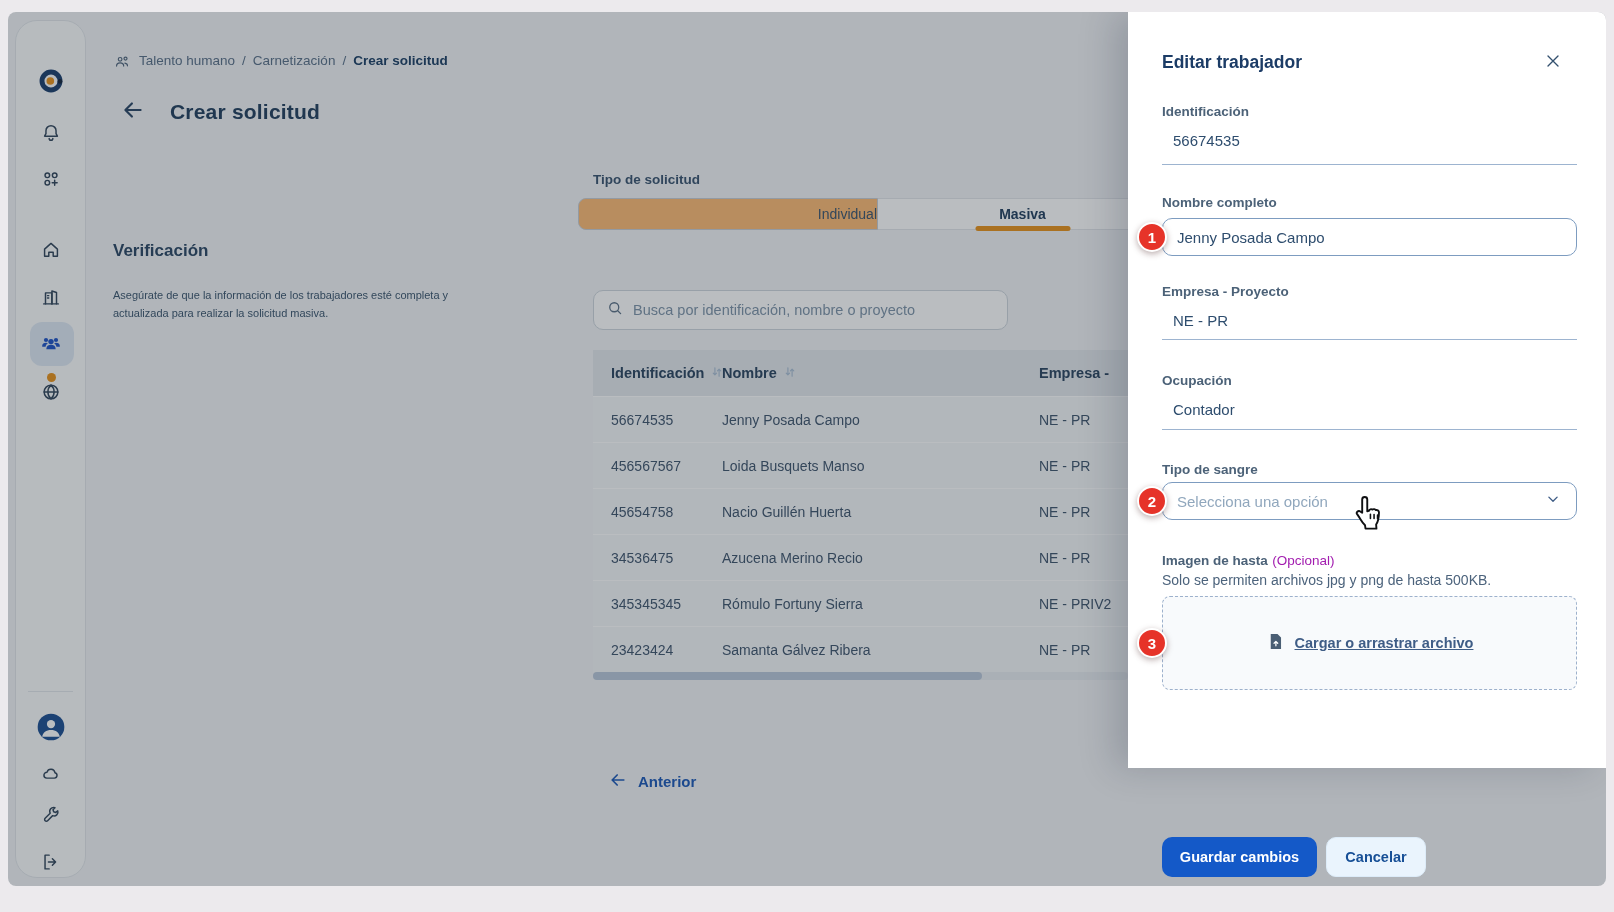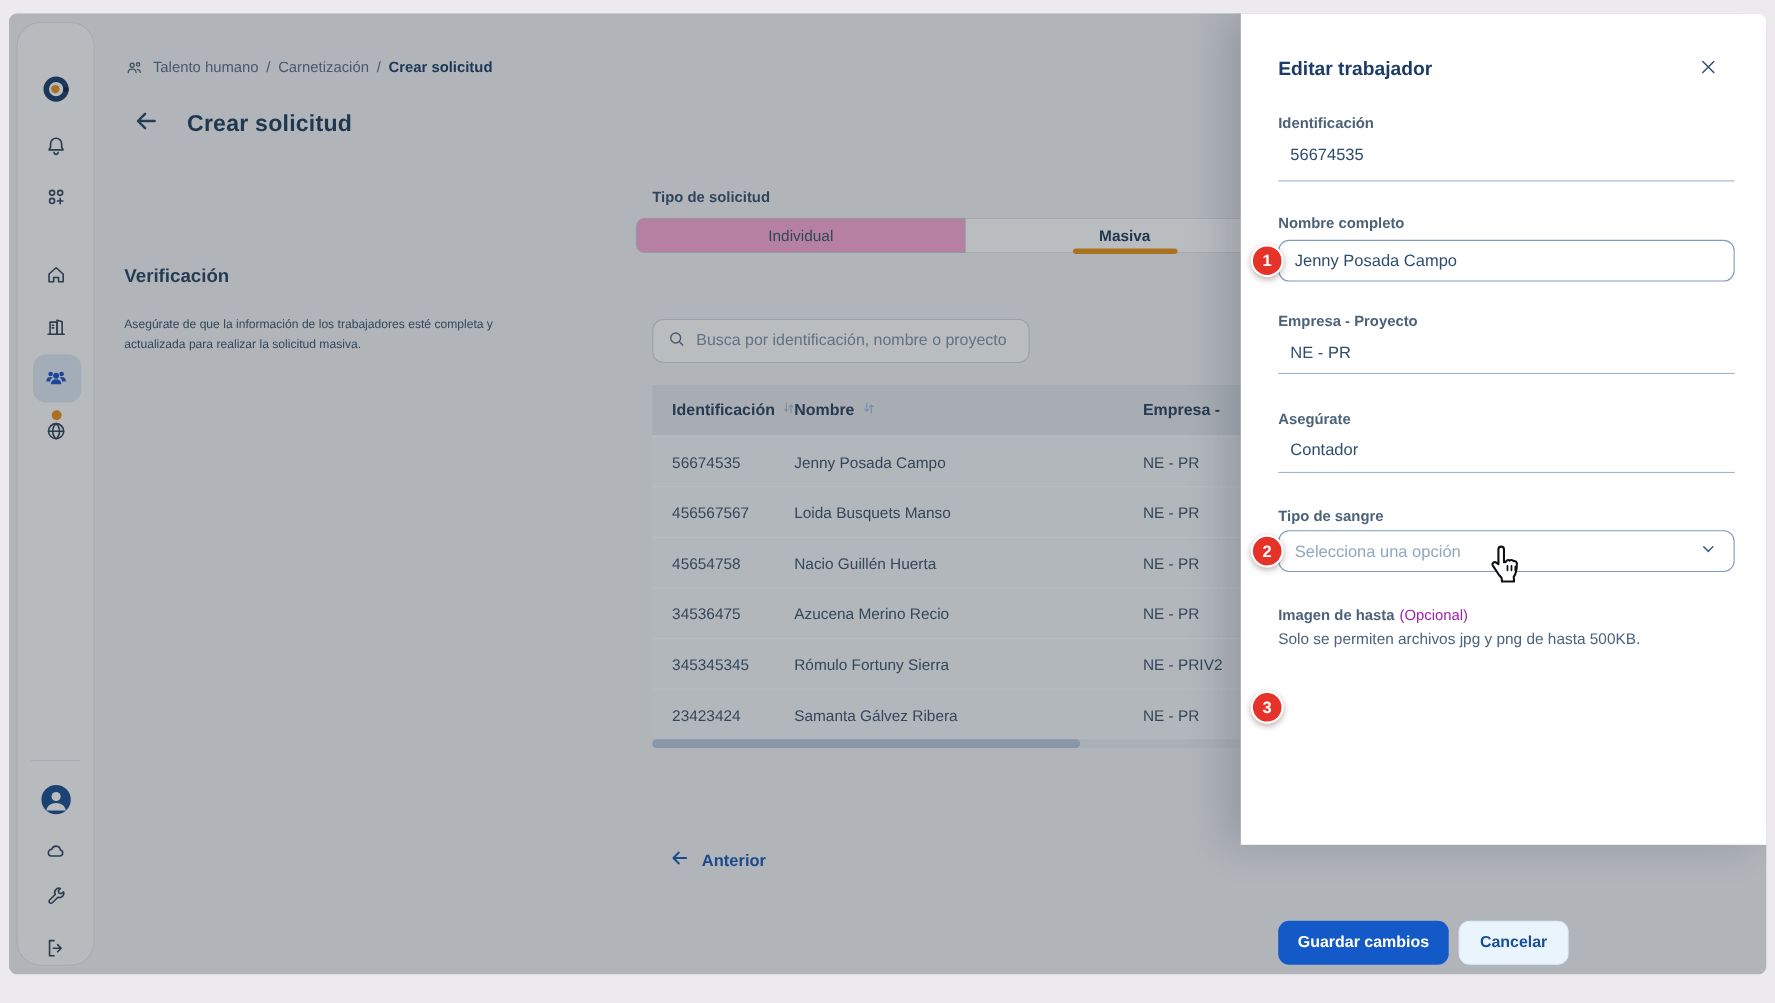--- a/index.html
+++ b/index.html
@@ -30,27 +30,27 @@
   .title-row { position:absolute; left:112px; top:85px; display:flex; align-items:center; gap:24px; }
   .title-row svg { stroke:#2c4766; fill:none; stroke-width:2; stroke-linecap:round; stroke-linejoin:round; }
   .page-title { font-size:21px; font-weight:bold; color:#23405f; letter-spacing:.2px; }
 
   .verif-h { position:absolute; left:105px; top:229px; font-size:17px; font-weight:bold; color:#2b4765; }
   .verif-p { position:absolute; left:105px; top:275px; width:342px; font-size:11px; line-height:1.62; color:#3c566f; }
 
   .tipo-label { position:absolute; left:585px; top:160px; font-size:13.5px; font-weight:bold; color:#3a5470; }
   .tabs { position:absolute; left:570px; top:186px; width:590px; height:32px; display:flex; }
   .tab { display:flex; align-items:center; justify-content:center; font-size:14px; color:#3c566f; }
-  .tab-individual { width:300px; background:#f9a8d4; border:1px solid #c8cdd4; border-radius:8px 0 0 8px; }
+  .tab-individual { width:300px; background:#fdba74; border:1px solid #c8cdd4; border-radius:8px 0 0 8px;justify-content:flex-end; }
   .tab-masiva { position:relative; flex:1; background:#ffffff; border:1px solid #e2e6ea; border-left:none;
     border-radius:0 8px 0 0; font-weight:bold; color:#23405f; }
   .tab-underline { position:absolute; left:50%; bottom:-2px; transform:translateX(-50%);
     width:95px; height:5px; border-radius:3px; background:#e8931c; }
 
-  .searchbox { position:absolute; left:585px; top:278px; width:343px; height:40px; background:#fff;
+  .searchbox { position:absolute; left:585px; top:278px; width:415px; height:40px; background:#fff;
     border:1px solid #cfd6dd; border-radius:10px; display:flex; align-items:center; padding:0 12px; gap:9px; }
   .searchbox svg { stroke:#5c7187; fill:none; stroke-width:1.7; stroke-linecap:round; flex:0 0 auto; }
   .searchbox input { border:none; outline:none; background:transparent; font-size:14.5px; color:#2c4766;
     width:100%; font-family:"Liberation Sans", sans-serif; }
   .searchbox input::placeholder { color:#7e94a9; }
 
   .table { position:absolute; left:585px; top:338px; width:535px; }
   .thead { height:46px; background:#e4e8ed; display:flex; align-items:center; }
   .th { font-size:14.5px; font-weight:bold; color:#2b4560; display:flex; align-items:center; gap:6px; }
   .th svg { stroke:#a9bed4; fill:none; stroke-width:1.6; stroke-linecap:round; stroke-linejoin:round; }
@@ -344,21 +344,21 @@
       <span class="val">Jenny Posada Campo</span>
     </div>
     <span class="badge b1">1</span>
 
     <div class="g-line g3">
       <span class="lbl">Empresa - Proyecto</span>
       <span class="val">NE - PR</span>
     </div>
 
     <div class="g-line g4">
-      <span class="lbl">Asegúrate</span>
+      <span class="lbl">Ocupación</span>
       <span class="val">Contador</span>
     </div>
 
     <span class="lbl g-abs-lbl" style="top:450px">Tipo de sangre</span>
     <div class="select-box">
       <span class="placeholder">Selecciona una opción</span>
       <span>
         <svg width="18" height="18" viewBox="0 0 24 24">
             <path d="M6.5 9.5 12 15l5.5-5.5"></path>
           </svg>
@@ -370,20 +370,29 @@
         <path d="M9.3 1.6c.9 0 1.6.7 1.6 1.6v7.4l1-.2c.3-1 1.5-1.4 2.3-.8.5-.5 1.7-.4 2.1.3.8-.3 2 .2 2 1.4 0 0 0 2.7-.5 4.7-.4 1.7-1.3 3-1.3 3l.2 2.6H9.8l-.3-2.1s-1.5-1.4-2.6-3.3c-1.1-1.9-2.5-3.9-2.5-3.9-.6-.9.6-2.2 1.8-1.7l1.5 1V3.2c0-.9.7-1.6 1.6-1.6z" fill="#ffffff" stroke="#0f1012" stroke-width="1.2" stroke-linejoin="round"></path>
         <path d="M12.9 12.6v2.6M15.2 12.7v2.5M17.4 13.1v2.2" stroke="#0f1012" stroke-width="1" stroke-linecap="round" fill="none"></path>
       </svg>
     </span>
 
     <span class="g-abs-lbl" style="top:539px">
       <span class="lbl">Imagen de hasta</span>
       <span class="lbl lbl-n">(Opcional)</span>
     </span>
     <div class="hint">Solo se permiten archivos jpg y png de hasta 500KB.</div>
+    <div class="upload-box">
+      <span>
+        <svg width="19" height="19" viewBox="0 0 24 24">
+          <path d="M6 2.5h8.5L19 7v14.5H6z" fill="#4a5e74" stroke="none"></path>
+          <path d="M12.5 17.5v-5.5M10.2 14.2l2.3-2.3 2.3 2.3" stroke="#ffffff" stroke-width="1.6" fill="none" stroke-linecap="round" stroke-linejoin="round"></path>
+        </svg>
+      </span>
+      <span class="upload-link">Cargar o arrastrar archivo</span>
+    </div>
     <span class="badge b3">3</span>
 
     <div class="btn-row">
       <button class="btn-primary">Guardar cambios</button>
       <button class="btn-secondary">Cancelar</button>
     </div>
   </aside>
 </div>
 
 </body></html>

